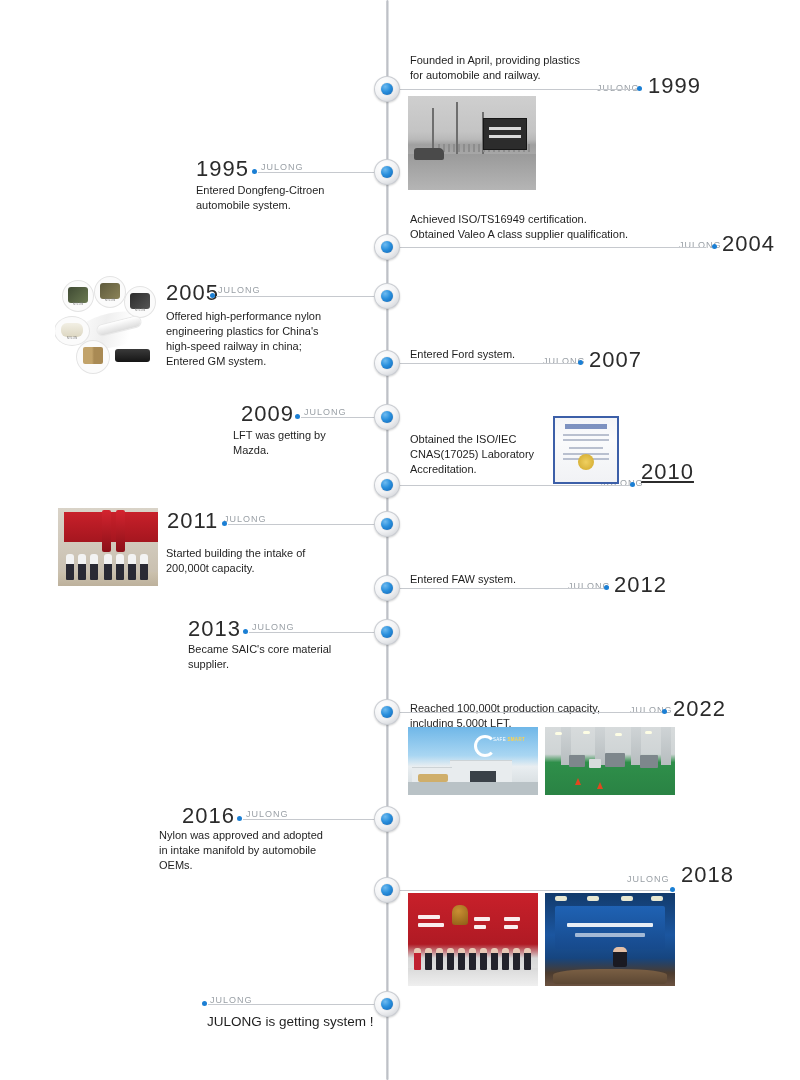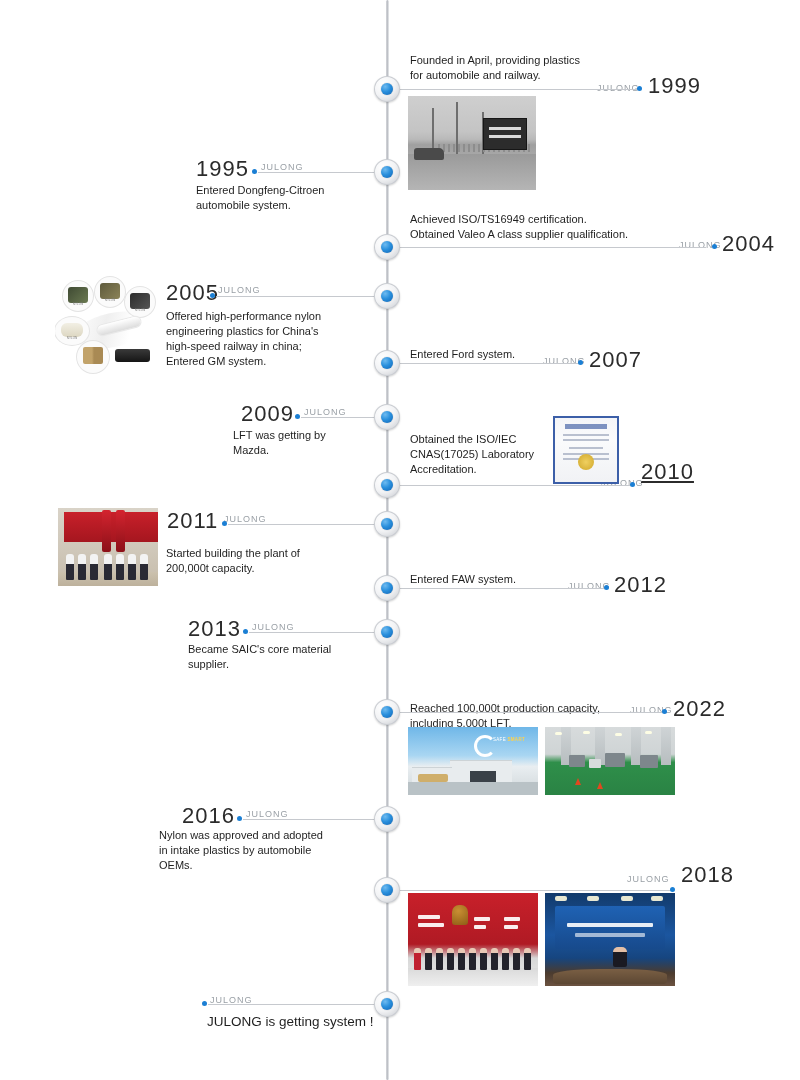--- a/index.html
+++ b/index.html
@@ -327,21 +327,21 @@
     <div class="cert-line" style="top:35px;"></div>
     <div class="cert-line" style="top:40px;"></div>
     <div class="cert-seal"></div>
   </div>
 
   <div class="node" style="top:511px;"></div>
   <div class="leader" style="left:228px; top:524px; width:148px;"></div>
   <div class="leader-dot" style="left:222px; top:521px;"></div>
   <div class="year" style="left:167px; top:510px;">2011</div>
   <div class="brand" style="left:224px; top:515px;">JULONG</div>
-  <div class="desc" style="left:166px; top:546px; width:215px;">Started building the plant of
+  <div class="desc" style="left:166px; top:546px; width:215px;">Started building the intake of
 200,000t capacity.</div>
 
   <div class="photo photo-2011" style="left:58px; top:508px; width:100px; height:78px;">
     <div class="p11-banner"></div>
     <div class="p11-pillar" style="left:44px;"></div>
     <div class="p11-pillar" style="left:58px;"></div>
     <div class="p11-ground"></div>
     <div class="p11-person" style="left:8px;"></div>
     <div class="p11-person" style="left:20px;"></div>
     <div class="p11-person" style="left:32px;"></div>
@@ -402,21 +402,21 @@
     <div class="p14b-cone" style="left:30px; bottom:10px;"></div>
     <div class="p14b-cone" style="left:52px; bottom:6px;"></div>
   </div>
 
   <div class="node" style="top:806px;"></div>
   <div class="leader" style="left:243px; top:819px; width:133px;"></div>
   <div class="leader-dot" style="left:237px; top:816px;"></div>
   <div class="year" style="left:182px; top:805px;">2016</div>
   <div class="brand" style="left:246px; top:810px;">JULONG</div>
   <div class="desc justify" style="left:159px; top:828px; width:212px;">Nylon was approved and adopted
-in intake plastics by automobile
+in intake manifold by automobile
 OEMs.</div>
 
   <div class="node" style="top:877px;"></div>
   <div class="leader" style="left:400px; top:890px; width:272px;"></div>
   <div class="leader-dot" style="left:670px; top:887px;"></div>
   <div class="year" style="left:681px; top:864px;">2018</div>
   <div class="brand" style="left:627px; top:875px;">JULONG</div>
   <div class="desc" style="left:410px; top:919px; width:220px;">2018:  Went public</div>
 
   <div class="photo photo-2018a" style="left:408px; top:893px; width:130px; height:93px;">

